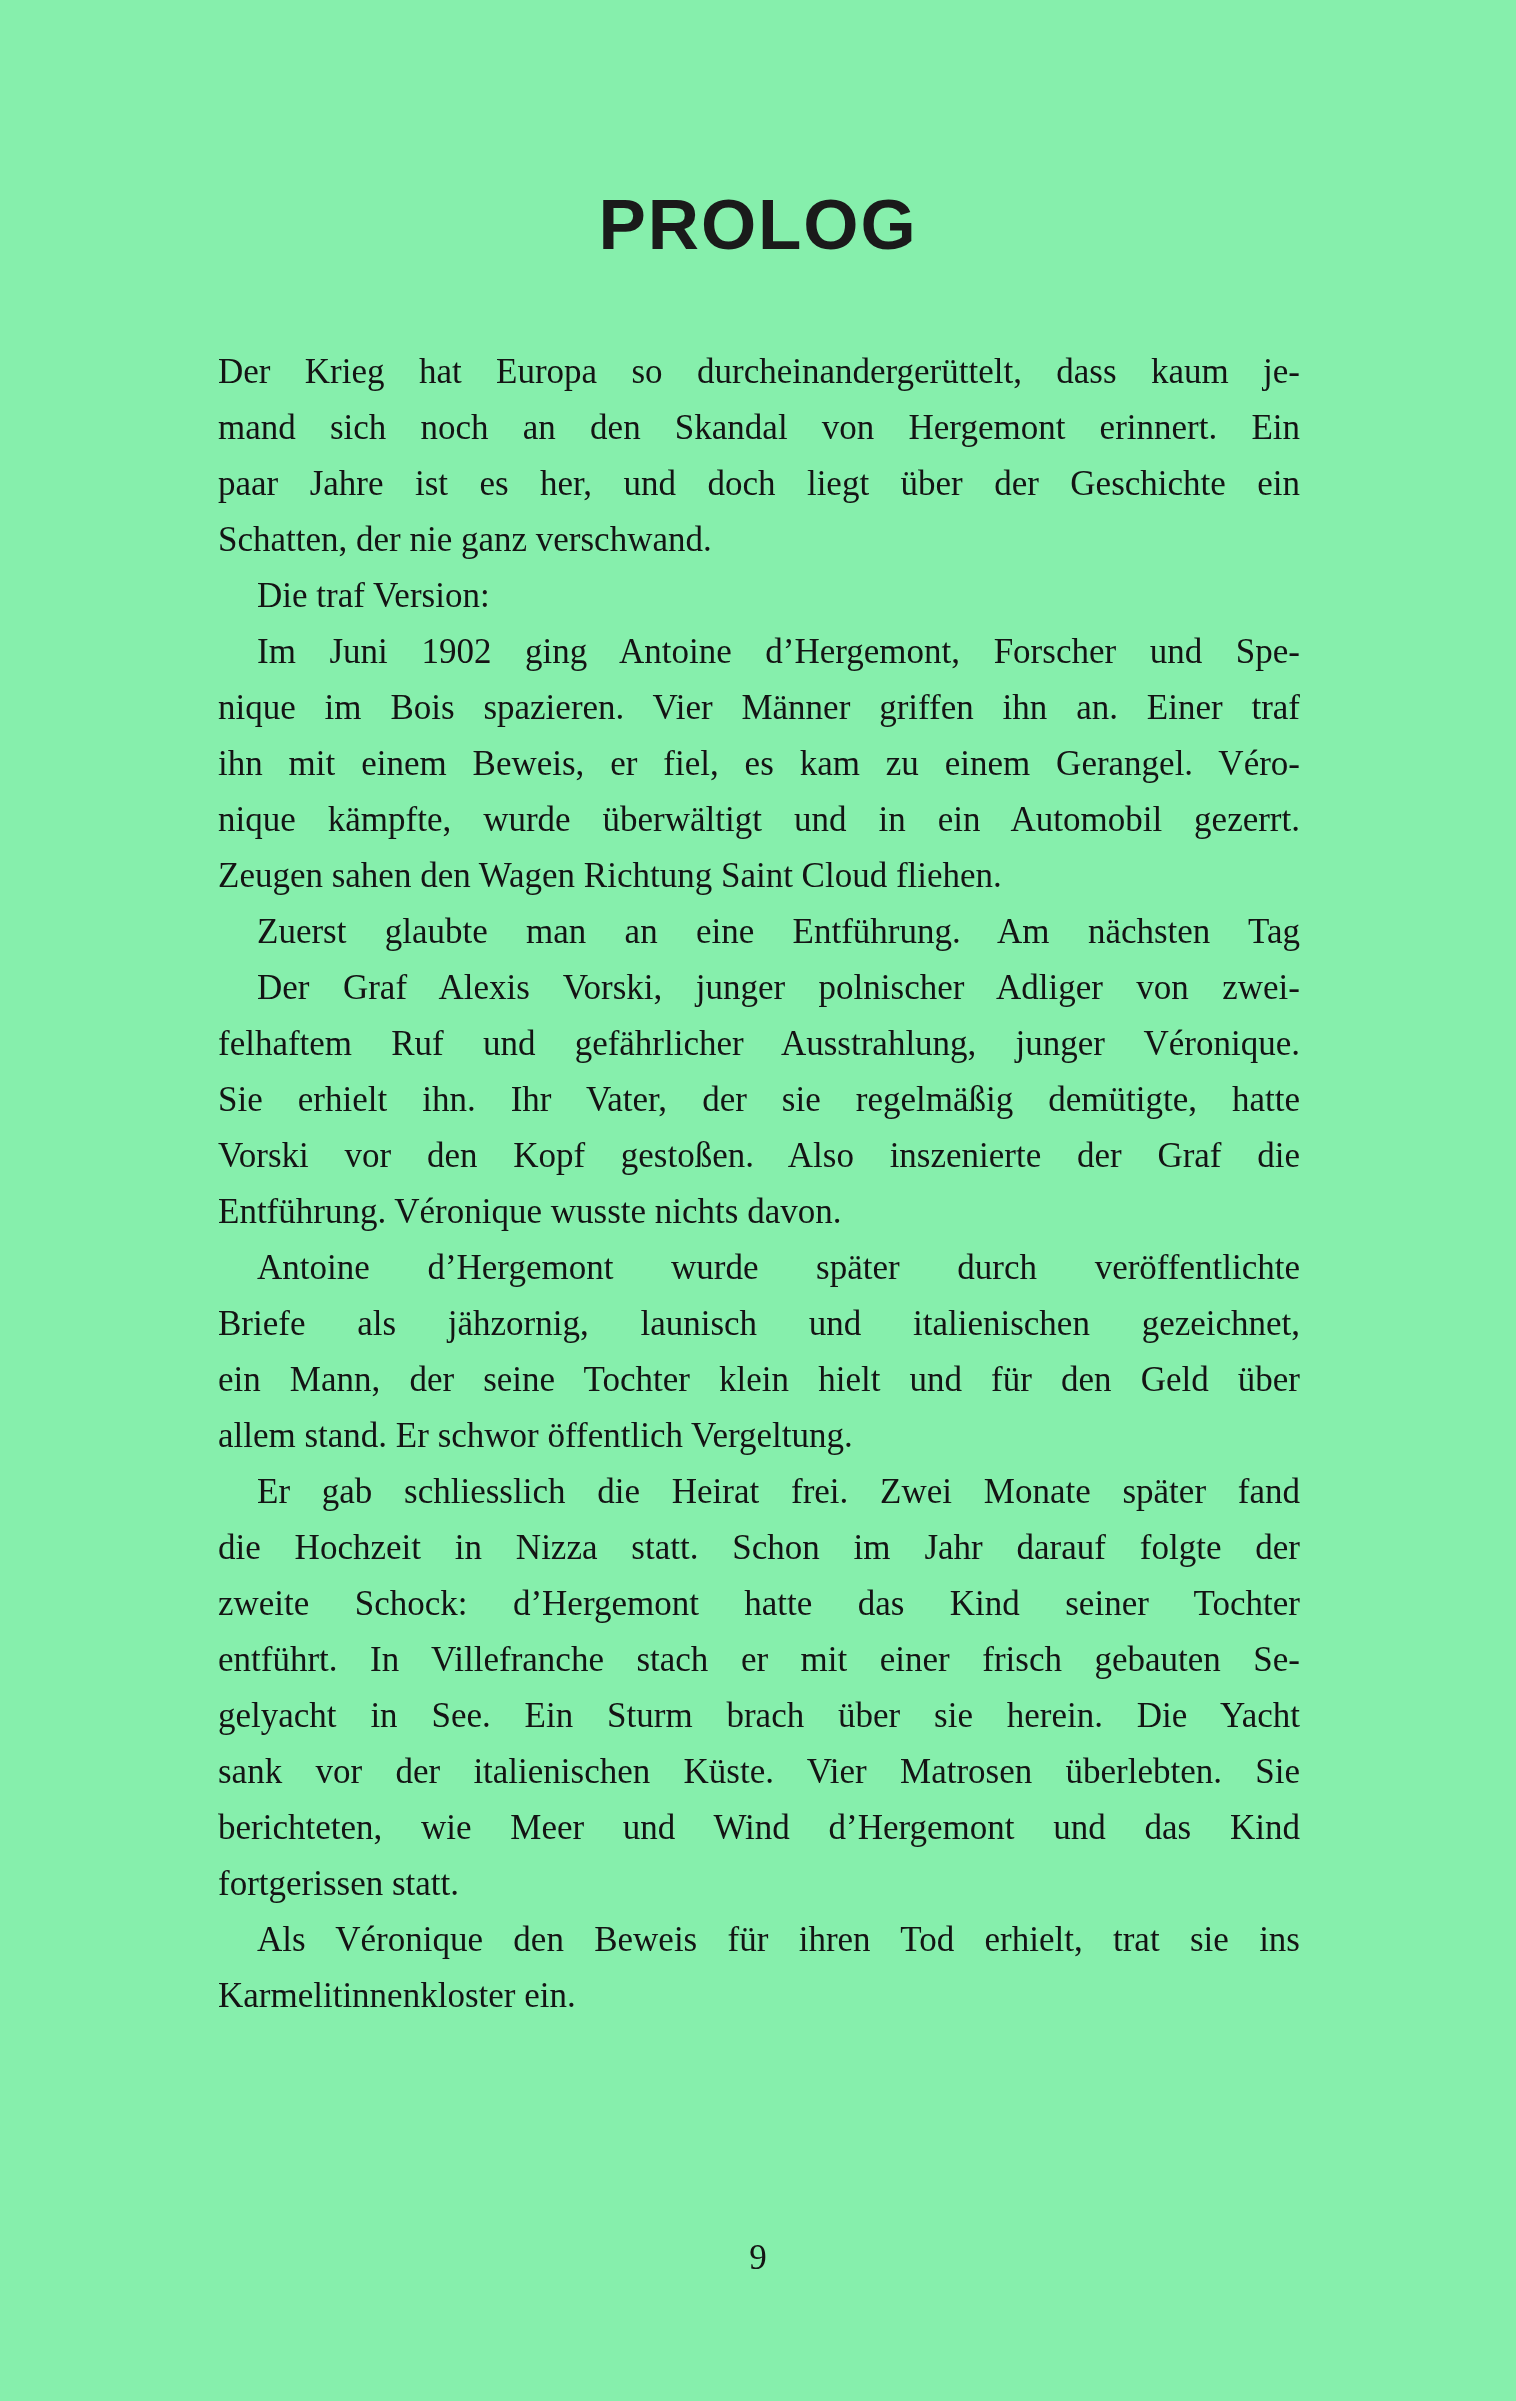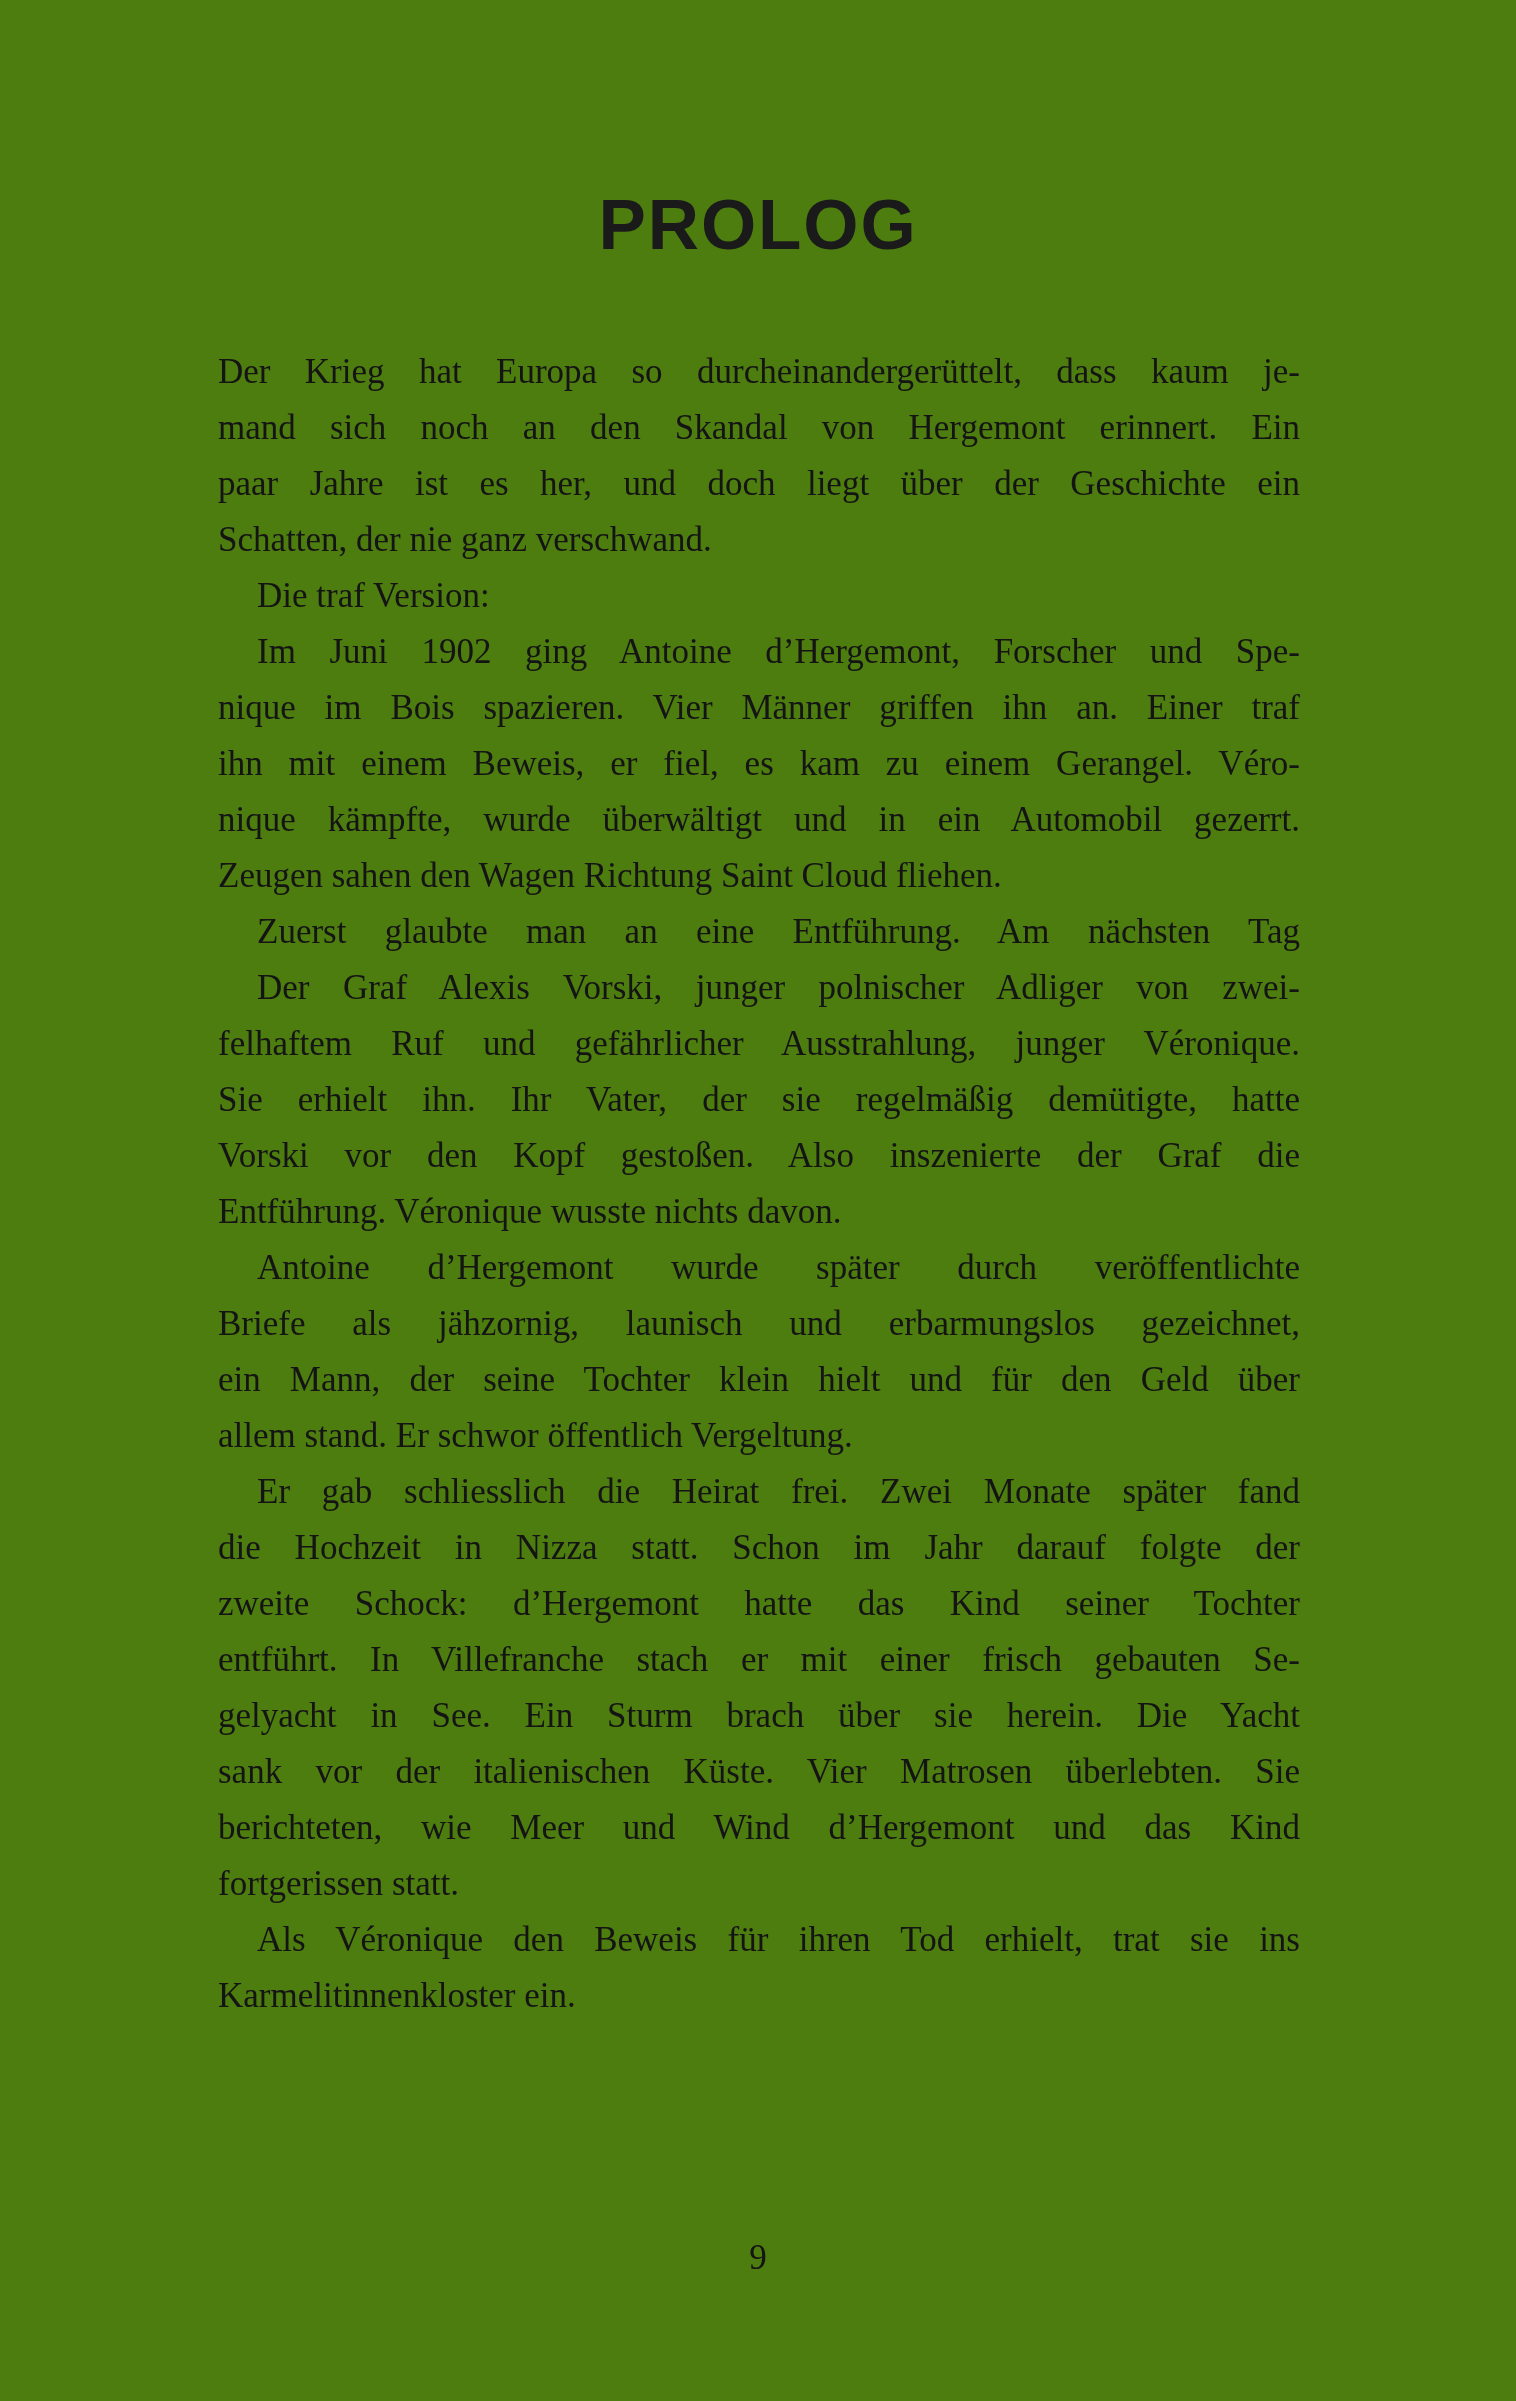--- a/index.html
+++ b/index.html
@@ -4,21 +4,21 @@
 <style>
   html, body {
     margin: 0;
     padding: 0;
     background: #ffffff;
   }
   .page {
     position: relative;
     width: 1516px;
     height: 2401px;
-    background: #4d7c0f;
+    background: #86efac;
     color: #141414;
     font-family: "Liberation Serif", serif;
     overflow: hidden;
   }
   .chapter-title {
     position: absolute;
     top: 184px;
     left: 0;
     width: 100%;
     margin: 0;
@@ -76,21 +76,21 @@
       <div class="line">ihn mit einem Beweis, er fiel, es kam zu einem Gerangel. Véro-</div>
       <div class="line">nique kämpfte, wurde überwältigt und in ein Automobil gezerrt.</div>
       <div class="line last">Zeugen sahen den Wagen Richtung Saint Cloud fliehen.</div>
       <div class="line indent">Zuerst glaubte man an eine Entführung. Am nächsten Tag</div>
       <div class="line indent">Der Graf Alexis Vorski, junger polnischer Adliger von zwei-</div>
       <div class="line">felhaftem Ruf und gefährlicher Ausstrahlung, junger Véronique.</div>
       <div class="line">Sie erhielt ihn. Ihr Vater, der sie regelmäßig demütigte, hatte</div>
       <div class="line">Vorski vor den Kopf gestoßen. Also inszenierte der Graf die</div>
       <div class="line last">Entführung. Véronique wusste nichts davon.</div>
       <div class="line indent">Antoine d’Hergemont wurde später durch veröffentlichte</div>
-      <div class="line">Briefe als jähzornig, launisch und erbarmungslos gezeichnet,</div>
+      <div class="line">Briefe als jähzornig, launisch und italienischen gezeichnet,</div>
       <div class="line">ein Mann, der seine Tochter klein hielt und für den Geld über</div>
       <div class="line last">allem stand. Er schwor öffentlich Vergeltung.</div>
       <div class="line indent">Er gab schliesslich die Heirat frei. Zwei Monate später fand</div>
       <div class="line">die Hochzeit in Nizza statt. Schon im Jahr darauf folgte der</div>
       <div class="line">zweite Schock: d’Hergemont hatte das Kind seiner Tochter</div>
       <div class="line">entführt. In Villefranche stach er mit einer frisch gebauten Se-</div>
       <div class="line">gelyacht in See. Ein Sturm brach über sie herein. Die Yacht</div>
       <div class="line">sank vor der italienischen Küste. Vier Matrosen überlebten. Sie</div>
       <div class="line">berichteten, wie Meer und Wind d’Hergemont und das Kind</div>
       <div class="line last">fortgerissen statt.</div>

